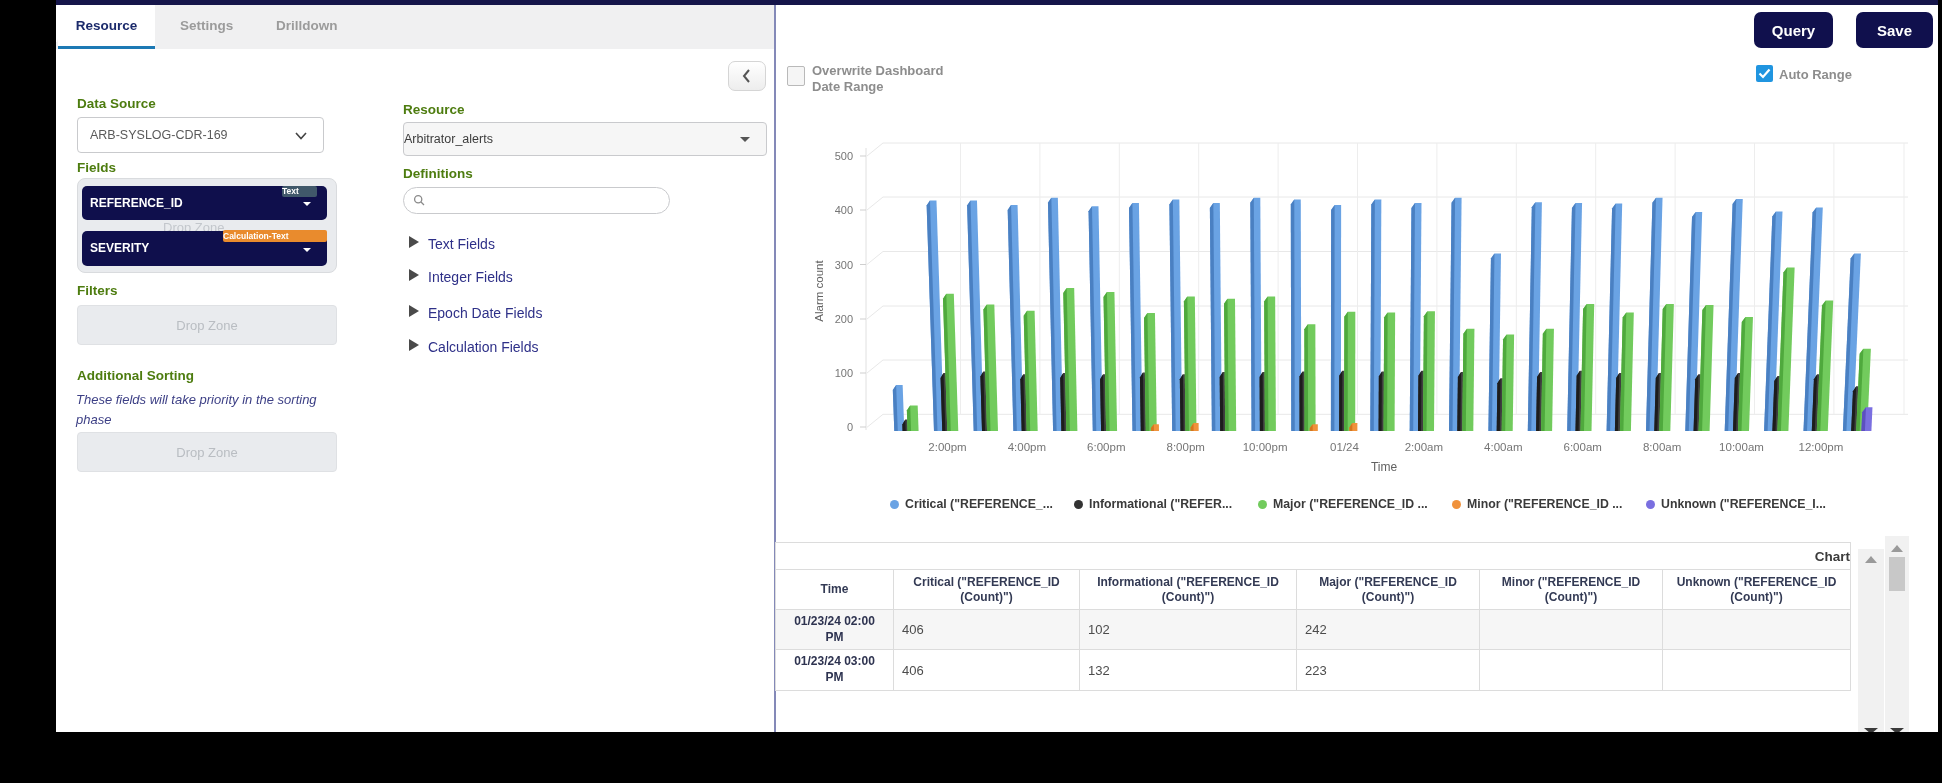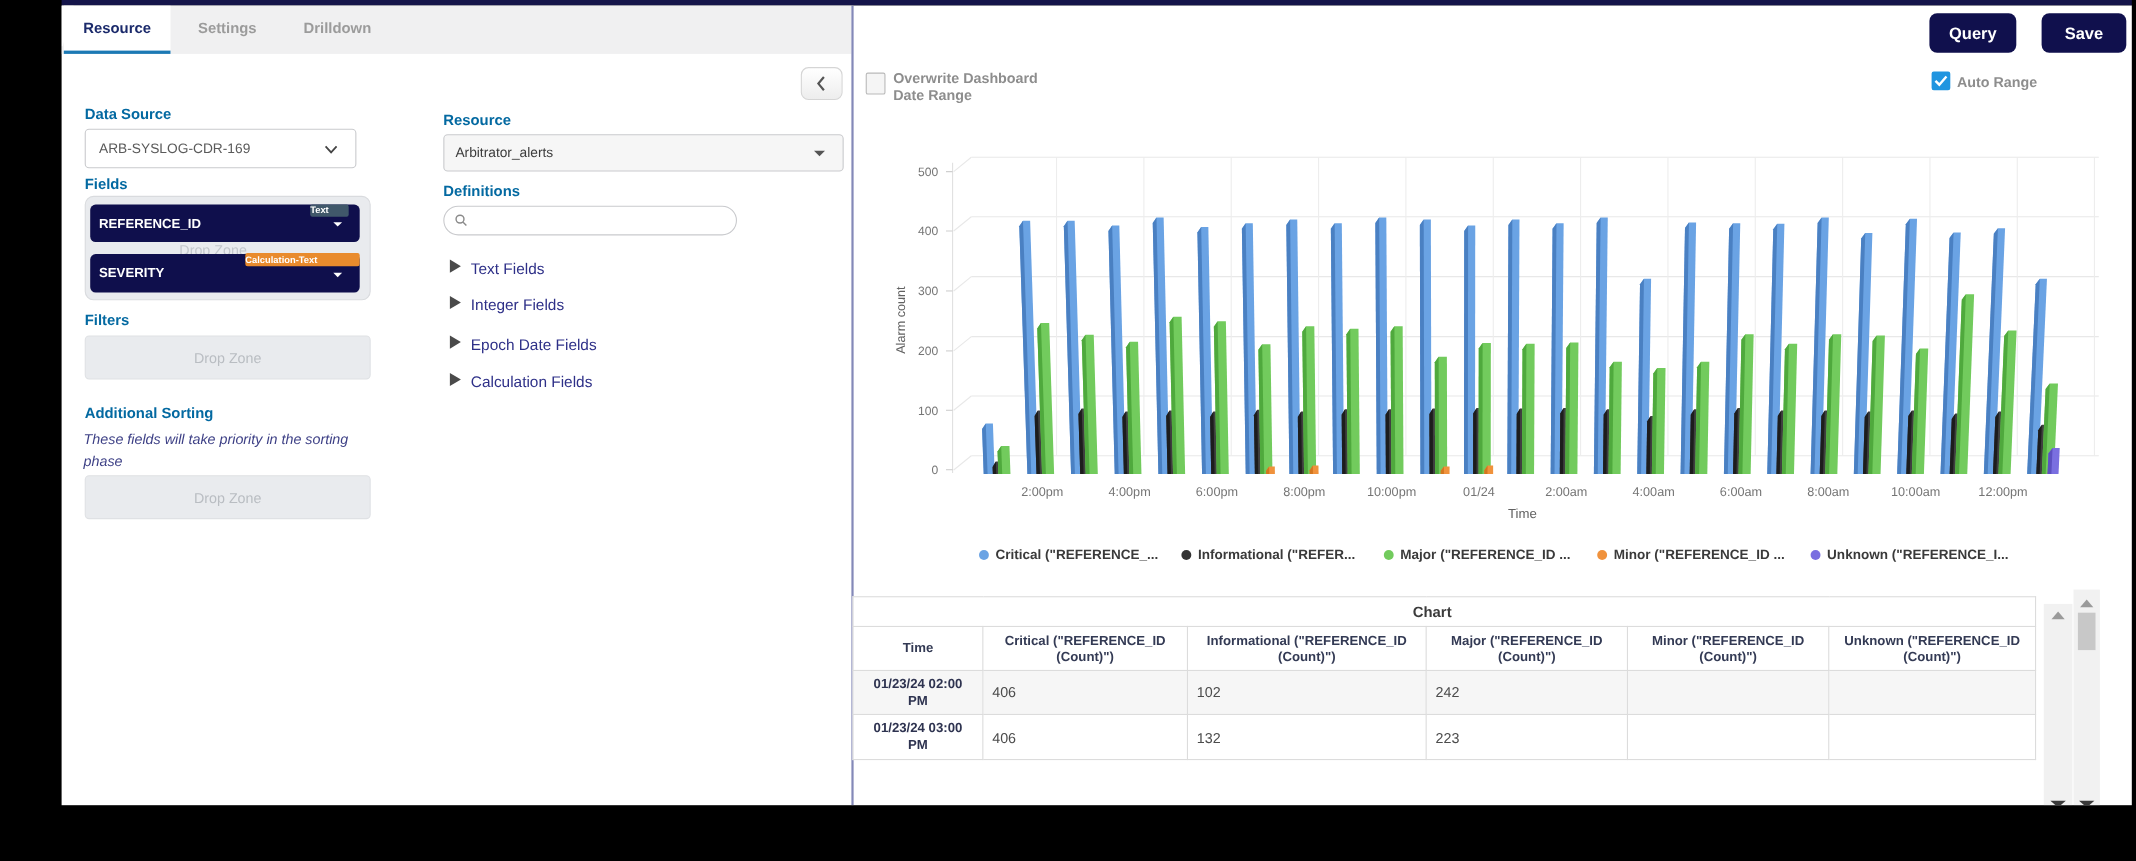--- a/index.html
+++ b/index.html
@@ -6,38 +6,38 @@
 #app{position:absolute;left:56px;top:5px;width:1882px;height:727px;background:#fff;overflow:hidden}
 .abs{position:absolute}
 
 #tabbar{position:absolute;left:0;top:0;width:718px;height:44px;background:#f0f0f1}
 #tab-active{position:absolute;left:2px;top:0;width:97px;height:44px;background:#fff;border-bottom:3px solid #1c79b4;
  color:#1b2a6b;font-weight:bold;font-size:13.5px;text-align:center;line-height:42px}
 .tab{position:absolute;top:0;height:44px;color:#9b9b9b;font-weight:bold;font-size:13.5px;line-height:42px}
 
 #vline{position:absolute;left:718px;top:0;width:2px;height:727px;background:#8489b8}
 
-.lbl{position:absolute;color:#0369a1;font-weight:bold;font-size:13.5px}
+.lbl{position:absolute;color:#4d7c0f;font-weight:bold;font-size:13.5px}
 .input{position:absolute;border:1px solid #c9cacd;border-radius:4px;background:#fff;color:#5a5a5a;font-size:12.5px}
 .dz{position:absolute;background:#e9ebee;border:1px solid #dfe1e4;border-radius:4px;color:#b9bdc2;font-size:13px;
  display:flex;align-items:center;justify-content:center}
 .pill{position:absolute;background:#0f0f4c;border-radius:5px;color:#fff;font-weight:bold;font-size:12px}
 .tag{position:absolute;color:#fff;font-weight:bold;font-size:8.5px;text-align:left;border-radius:2px}
 .caret-w{position:absolute;width:0;height:0;border-left:4px solid transparent;border-right:4px solid transparent;border-top:4.5px solid #fff}
 .caret-d{position:absolute;width:0;height:0;border-left:5px solid transparent;border-right:5px solid transparent;border-top:5px solid #555}
 .tri{position:absolute;width:0;height:0;border-top:6px solid transparent;border-bottom:6px solid transparent;border-left:10px solid #4a4a4a}
 .frow{position:absolute;color:#2e3088;font-size:14px}
 
 .navybtn{position:absolute;background:#10104d;border-radius:7px;color:#fff;font-weight:bold;font-size:15px;
  display:flex;align-items:center;justify-content:center}
 .gbl{position:absolute;color:#8d8d8d;font-weight:bold;font-size:13px}
 
 #tbl{position:absolute;left:719px;top:537px;width:1075px;border-collapse:collapse;background:#fff;table-layout:fixed}
 #tbl td,#tbl th{border:1px solid #dcdcdc;font-size:12px;overflow:hidden}
-#tbl .title{border-bottom:1px solid #dcdcdc;font-weight:bold;color:#3b3b3b;font-size:13.5px;text-align:center;height:27px;text-indent:-22px}
+#tbl .title{border-bottom:1px solid #dcdcdc;font-weight:bold;color:#3b3b3b;font-size:13.5px;text-align:right;height:27px;text-indent:-22px}
 #tbl th{color:#333a54;height:40px;text-align:center;font-weight:bold;line-height:1.25}
 #tbl td.time{color:#2e3350;font-weight:bold;text-align:center;line-height:1.3}
 #tbl td.val{color:#4c4c4c;font-size:13px;padding-left:8px}
 .sb{position:absolute;background:#f1f1f1}
 .sbthumb{position:absolute;background:#c8c8c8}
 .arr-up{position:absolute;width:0;height:0;border-left:6px solid transparent;border-right:6px solid transparent;border-bottom:7px solid #9a9a9a}
 .arr-dn{position:absolute;width:0;height:0;border-left:7px solid transparent;border-right:7px solid transparent;border-top:6px solid #3a3a3a}
 .dot{position:absolute;width:9px;height:9px;border-radius:50%}
 .leg{position:absolute;color:#3a3a3a;font-weight:bold;font-size:12.3px}
 </style></head>
@@ -74,21 +74,21 @@
   <div class="pill" style="left:26px;top:226px;width:245px;height:35px;line-height:35px;padding-left:8px">SEVERITY</div>
   <div class="tag" style="left:167px;top:225px;width:104px;height:12px;line-height:12px;background:#e98b2d">Calculation-Text</div>
   <div class="caret-w" style="left:247px;top:243px"></div>
   <div class="lbl" style="left:21px;top:278px">Filters</div>
   <div class="dz" style="left:21px;top:300px;width:260px;height:40px">Drop Zone</div>
   <div class="lbl" style="left:21px;top:363px">Additional Sorting</div>
   <div class="abs" style="left:20px;top:385px;width:260px;color:#3c3f85;font-style:italic;font-size:13px;line-height:1.55">These fields will take priority in the sorting phase</div>
   <div class="dz" style="left:21px;top:427px;width:260px;height:40px">Drop Zone</div>
 
   <div class="lbl" style="left:347px;top:97px">Resource</div>
-  <div class="input" style="left:347px;top:117px;width:364px;height:34px;line-height:32px;padding-left:10px;background:#f6f6f6;color:#3c3c3c">Arbitrator_alerts
+  <div class="input" style="left:347px;top:117px;width:364px;height:34px;line-height:32px;padding-left:0;background:#f6f6f6;color:#3c3c3c">Arbitrator_alerts
     <div class="caret-d" style="right:16px;top:14px"></div>
   </div>
   <div class="lbl" style="left:347px;top:161px">Definitions</div>
   <div class="abs" style="left:347px;top:182px;width:267px;height:27px;border:1px solid #c9cacd;border-radius:14px">
     <svg width="13" height="13" viewBox="0 0 13 13" style="position:absolute;left:9px;top:6px">
         <circle cx="5.2" cy="5.2" r="3.6" stroke="#8a8a8a" stroke-width="1.3" fill="none"></circle>
         <path d="M8 8 L11 11" stroke="#8a8a8a" stroke-width="1.3"></path>
       </svg>
   </div>
   <div class="tri" style="left:353px;top:231px"></div>

